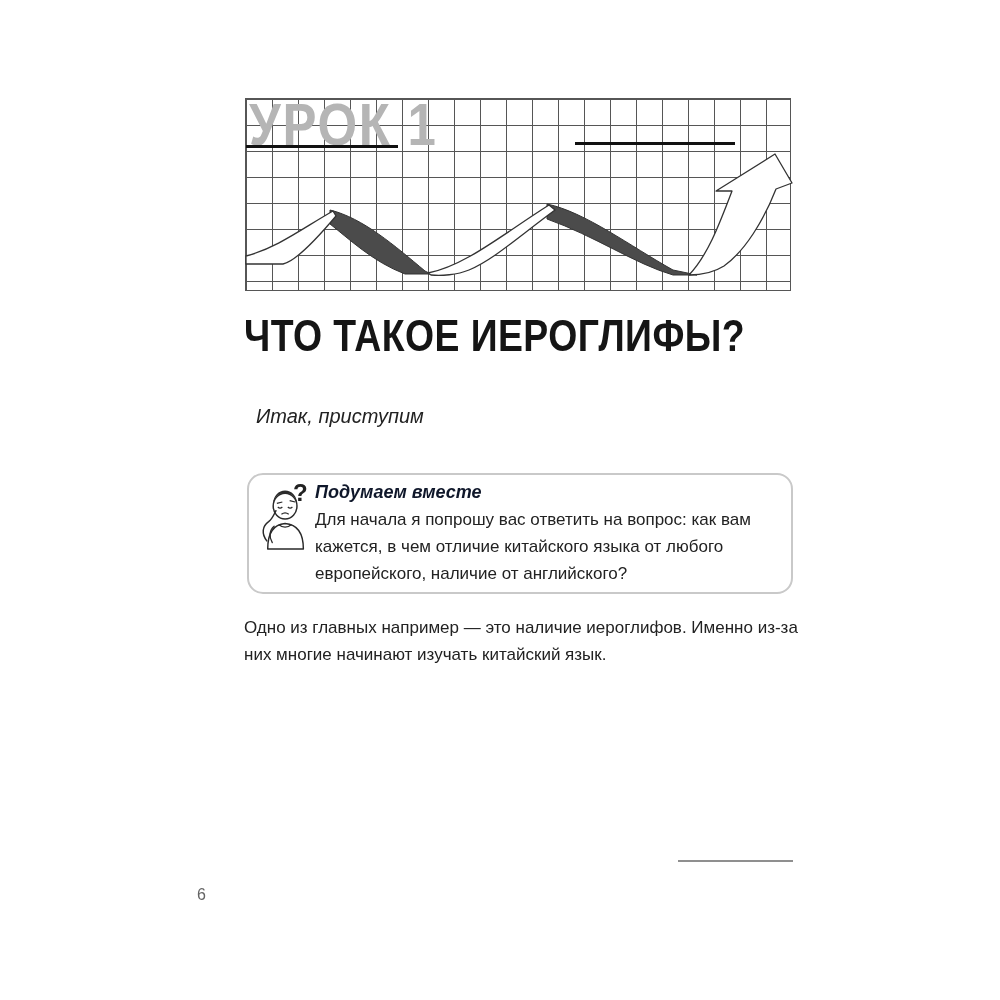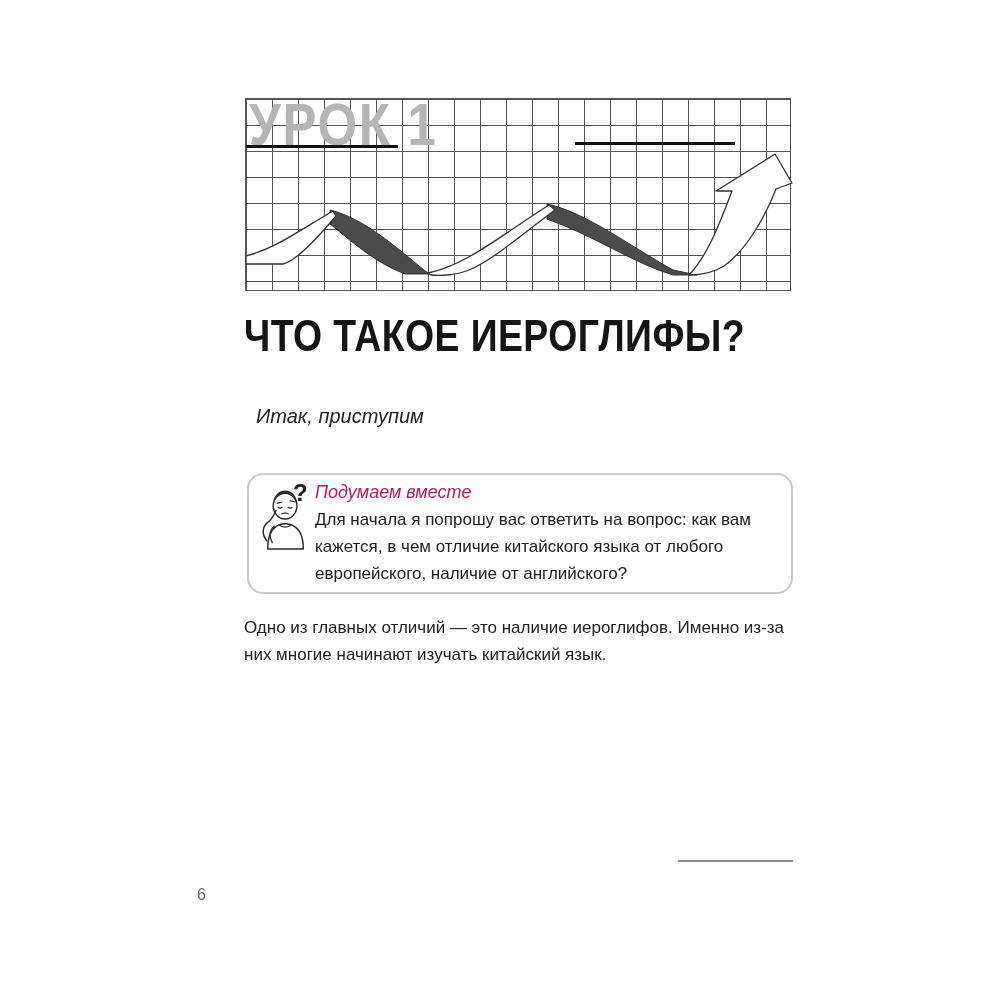--- a/index.html
+++ b/index.html
@@ -31,21 +31,21 @@
     transform:scaleX(0.85);transform-origin:left top;white-space:nowrap;
   }
   .subtitle{position:absolute;left:244px;top:405px;font-size:20px;font-style:italic;color:#222;margin-left:12px;}
   
   .callout{
     position:absolute;left:247px;top:473px;width:546px;height:121px;box-sizing:border-box;
     border:2px solid #c9c9c9;border-radius:16px;background:#fff;
   }
   .callout-icon{position:absolute;left:8px;top:11px;width:58px;height:64px;}
   .callout-qmark{position:absolute;left:44px;top:4px;font-size:24px;font-weight:700;color:#222;}
-  .callout-heading{position:absolute;left:66px;top:7px;font-size:18px;font-weight:400;font-style:italic;color:#be185d;}
+  .callout-heading{position:absolute;left:66px;top:7px;font-size:18px;font-weight:700;font-style:italic;color:#0f172a;}
   .callout-body{position:absolute;left:66px;top:31px;width:478px;font-size:17px;line-height:27px;color:#222;}
   
   .body-paragraph{position:absolute;left:244px;top:614px;width:560px;font-size:17px;line-height:27px;color:#222;}
   
   .footnote-rule{position:absolute;left:678px;top:860px;width:115px;height:2px;background:#8f8f8f;}
   .footer-page-number{position:absolute;left:197px;top:886px;font-size:16px;color:#646464;}
   .running-title{
     position:absolute;left:245px;top:889px;width:546px;text-align:center;
     font-size:13px;color:#8f8f8f;letter-spacing:0.6px;white-space:nowrap;
   }
@@ -97,19 +97,19 @@
       <path d="M24,31 q4,-3 8,0" stroke="#2a2a2a" stroke-width="1.3" fill="none"></path>
 
       <path d="M8,60 C2,52 3,44 10,39 C14,36 16,31 18,27" fill="none" stroke="#2a2a2a" stroke-width="1.6" stroke-linecap="round"></path>
       <path d="M14,62 C10,55 11,48 16,44" fill="none" stroke="#2a2a2a" stroke-width="1.4" stroke-linecap="round"></path>
     </svg>
     <span class="callout-qmark">?</span>
     <div class="callout-heading">Подумаем вместе</div>
     <div class="callout-body">Для начала я попрошу вас ответить на вопрос: как вам кажется, в чем отличие китайского языка от любого европейского, наличие от английского?</div>
   </div>
 
-  <p class="body-paragraph" style="margin:0;">Одно из главных отличий — это наличие иероглифов. Именно из-за них многие начинают изучать китайский язык.</p>
+  <p class="body-paragraph" style="margin:0;">Одно из главных например — это наличие иероглифов. Именно из-за них многие начинают изучать китайский язык.</p>
 
   <div class="footnote-rule"></div>
 
   <div class="footer-page-number">6</div>
 
 </div>
 
 </body></html>

